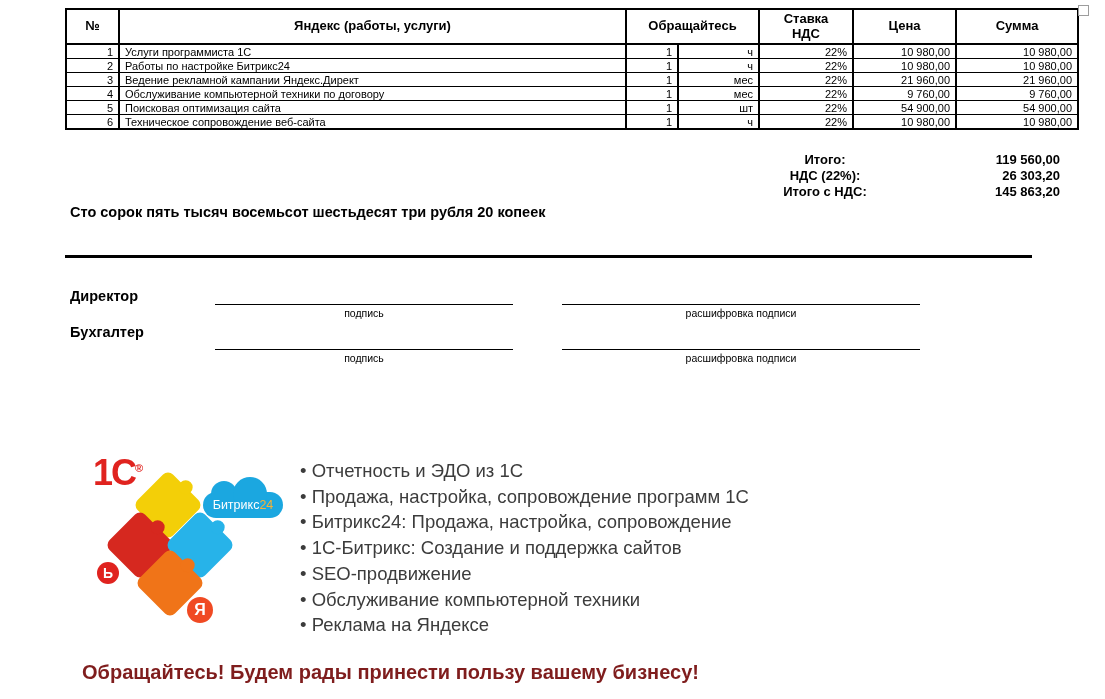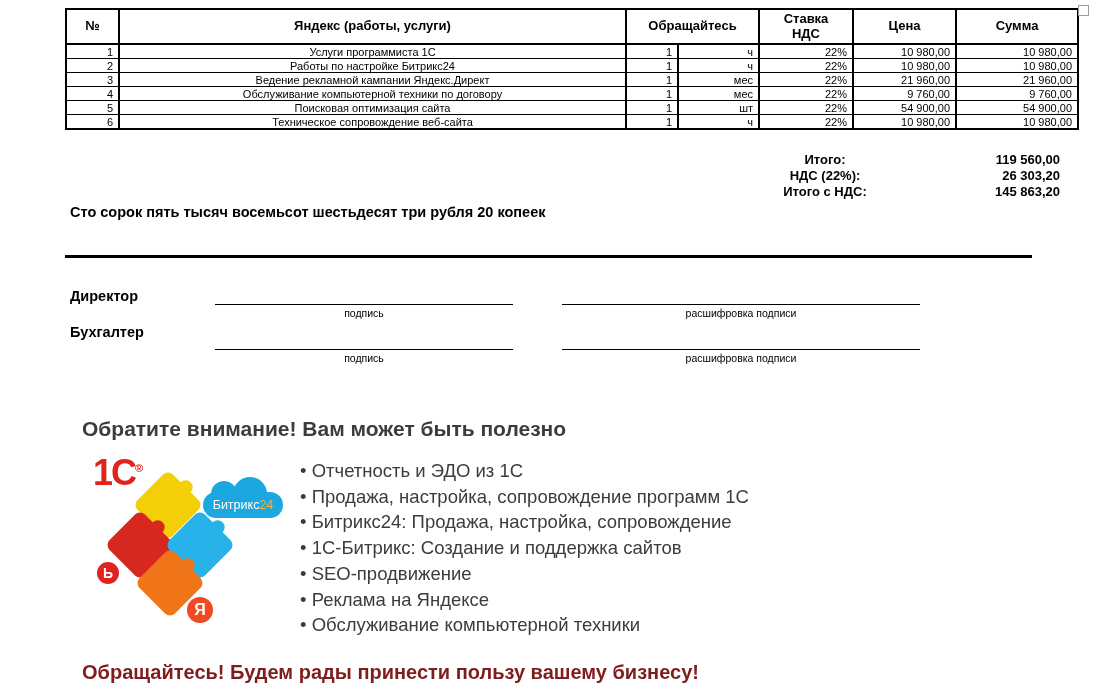--- a/index.html
+++ b/index.html
@@ -10,21 +10,21 @@
   .inv-table{position:absolute;left:65px;top:8px;width:1012px;border-collapse:collapse;
              table-layout:fixed;border:2.5px solid #000;}
   .inv-table th{border:2px solid #000;border-bottom:2.5px solid #000;font-size:13px;
                 font-weight:bold;text-align:center;vertical-align:middle;height:33px;
                 padding:0 4px;line-height:1.15;}
   .inv-table td{border-left:2px solid #000;border-right:2px solid #000;
                 border-top:1.4px solid #000;border-bottom:1.4px solid #000;
                 font-size:11px;height:13px;padding:0 5px;white-space:nowrap;overflow:hidden;}
   .th-vat{white-space:pre-line;}
   .c-num,.c-qty,.c-vat,.c-price,.c-sum{text-align:right;}
-  .c-goods{text-align:center;}
+  .c-goods{text-align:left;}
   .c-unit{text-align:right;padding-right:17px;}
   .sp{text-decoration:underline wavy #e00000 1px;text-decoration-skip-ink:none;text-underline-offset:2px;}
   .tbl-handle{position:absolute;left:1078px;top:5px;width:9px;height:9px;
               border:1.5px solid #9d9d9d;background:#fff;}
 
   
   .totals{position:absolute;left:700px;top:152px;width:360px;font-size:13px;font-weight:bold;}
   .totals-row{display:flex;line-height:16px;}
   .t-label{width:250px;text-align:center;}
   .t-value{width:110px;text-align:right;}
@@ -189,38 +189,37 @@
   <div class="sig-cap ln-l" style="top:307px">подпись</div>
   <div class="sig-line ln-r" style="top:304px"></div>
   <div class="sig-cap ln-r" style="top:307px">расшифровка подписи</div>
 
   <div class="sig-label" style="top:324px">Бухгалтер</div>
   <div class="sig-line ln-l" style="top:349px"></div>
   <div class="sig-cap ln-l" style="top:352px">подпись</div>
   <div class="sig-line ln-r" style="top:349px"></div>
   <div class="sig-cap ln-r" style="top:352px">расшифровка подписи</div>
 
-  <div class="promo-heading">Обратите внимание! Вам может быть полезно</div>
 
   <div class="logo">
     <div class="onec-text"><span>1С</span><span class="onec-reg">®</span></div>
     <div class="pz pz-yellow"></div>
     <div class="pz pz-red"></div>
     <div class="pz pz-cyan"></div>
     <div class="pz pz-orange"></div>
     <div class="cloud"><span class="cl-txt"><span>Битрикс</span><span class="cl-24">24</span></span></div>
     <div class="b-circle">Ь</div>
     <div class="ya-circle">Я</div>
   </div>
 
   <ul class="promo-list">
     <li>Отчетность и ЭДО из 1С</li>
     <li>Продажа, настройка, сопровождение программ 1С</li>
     <li>Битрикс24: Продажа, настройка, сопровождение</li>
     <li>1С-Битрикс: Создание и поддержка сайтов</li>
     <li>SEO-продвижение</li>
+    <li>Обслуживание компьютерной техники</li>
     <li>Реклама на Яндексе</li>
-    <li>Обслуживание компьютерной техники</li>
   </ul>
 
   <div class="promo-footer">Обращайтесь! Будем рады принести пользу вашему бизнесу!</div>
 
 </div>
 
 </body></html>

